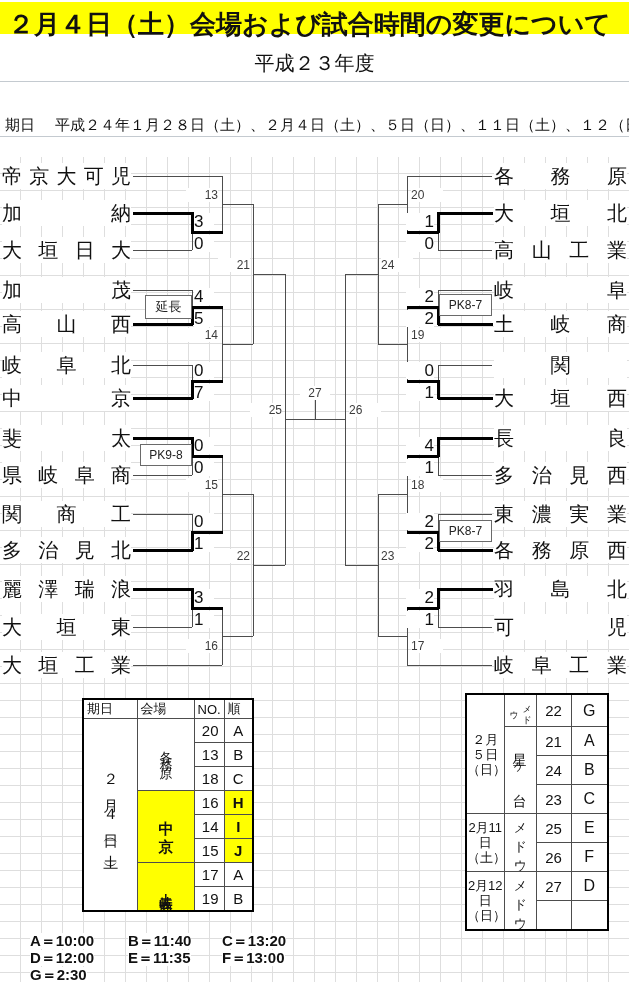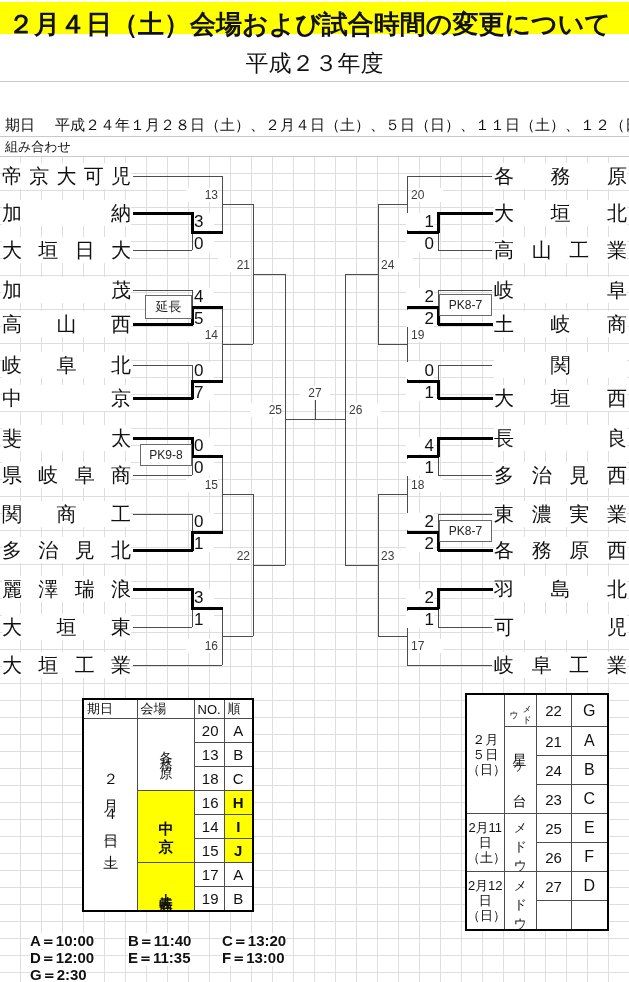--- a/index.html
+++ b/index.html
@@ -8,21 +8,21 @@
   
   .gridbg{position:absolute;left:0;top:157px;width:629px;height:825px;
     background-image:
       repeating-linear-gradient(to right, transparent 0px, transparent 20px, #dedede 20px, #dedede 21px),
       repeating-linear-gradient(to bottom, transparent 0px, transparent 16px, #dedede 16px, #dedede 17px);}
   
   .banner{position:absolute;left:0;top:2px;width:629px;height:32px;background:#ffff00;
           font-size:26px;font-weight:bold;line-height:44px;padding-left:8px;box-sizing:border-box;
           letter-spacing:0px;white-space:nowrap;}
   .yearrow{position:absolute;left:0;top:46px;width:629px;height:35px;background:#fff;
-           border-bottom:1px solid #c4cad0;text-align:center;font-size:23px;line-height:35px;}
+           border-bottom:1px solid #c4cad0;text-align:center;font-size:20px;line-height:35px;}
   .titlerow{position:absolute;left:0;top:82px;width:629px;height:31px;background:#fff;
             border-bottom:1px solid #c4cad0;text-align:center;font-size:25px;line-height:30px;letter-spacing:1px;}
   .datesrow{position:absolute;left:0;top:114px;width:629px;height:22px;background:#fff;
             border-bottom:1px solid #c4cad0;font-size:15px;line-height:22px;white-space:nowrap;}
   .datesrow .lbl{position:absolute;left:5px;}
   .datesrow .val{position:absolute;left:55px;}
   .kumirow{position:absolute;left:0;top:137px;width:629px;height:20px;background:#fff;
            border-bottom:1px solid #c4cad0;font-size:13px;line-height:20px;padding-left:5px;box-sizing:border-box;}
   
   .bl{position:absolute;display:block;background:#4d4d4d;}
@@ -69,21 +69,20 @@
 
 <div class="page">
   <div class="gridbg"></div>
 
   <div class="banner">２月４日（土）会場および試合時間の変更について</div>
   <div class="yearrow">平成２３年度</div>
   <div class="datesrow">
     <span class="lbl">期日</span>
     <span class="val">平成２４年１月２８日（土）、２月４日（土）、５日（日）、１１日（土）、１２（日）</span>
   </div>
-  <div class="kumirow">組み合わせ</div>
 
   <div>
     <i class="bl h" style="left:133px;top:176px;width:89px"></i>
     <i class="bl h" style="left:133px;top:250px;width:59px"></i>
     <i class="bl h" style="left:133px;top:290px;width:59px"></i>
     <i class="bl h" style="left:133px;top:365px;width:59px"></i>
     <i class="bl h" style="left:133px;top:475px;width:59px"></i>
     <i class="bl h" style="left:133px;top:514px;width:59px"></i>
     <i class="bl h" style="left:133px;top:627px;width:59px"></i>
     <i class="bl h" style="left:133px;top:665px;width:89px"></i>

